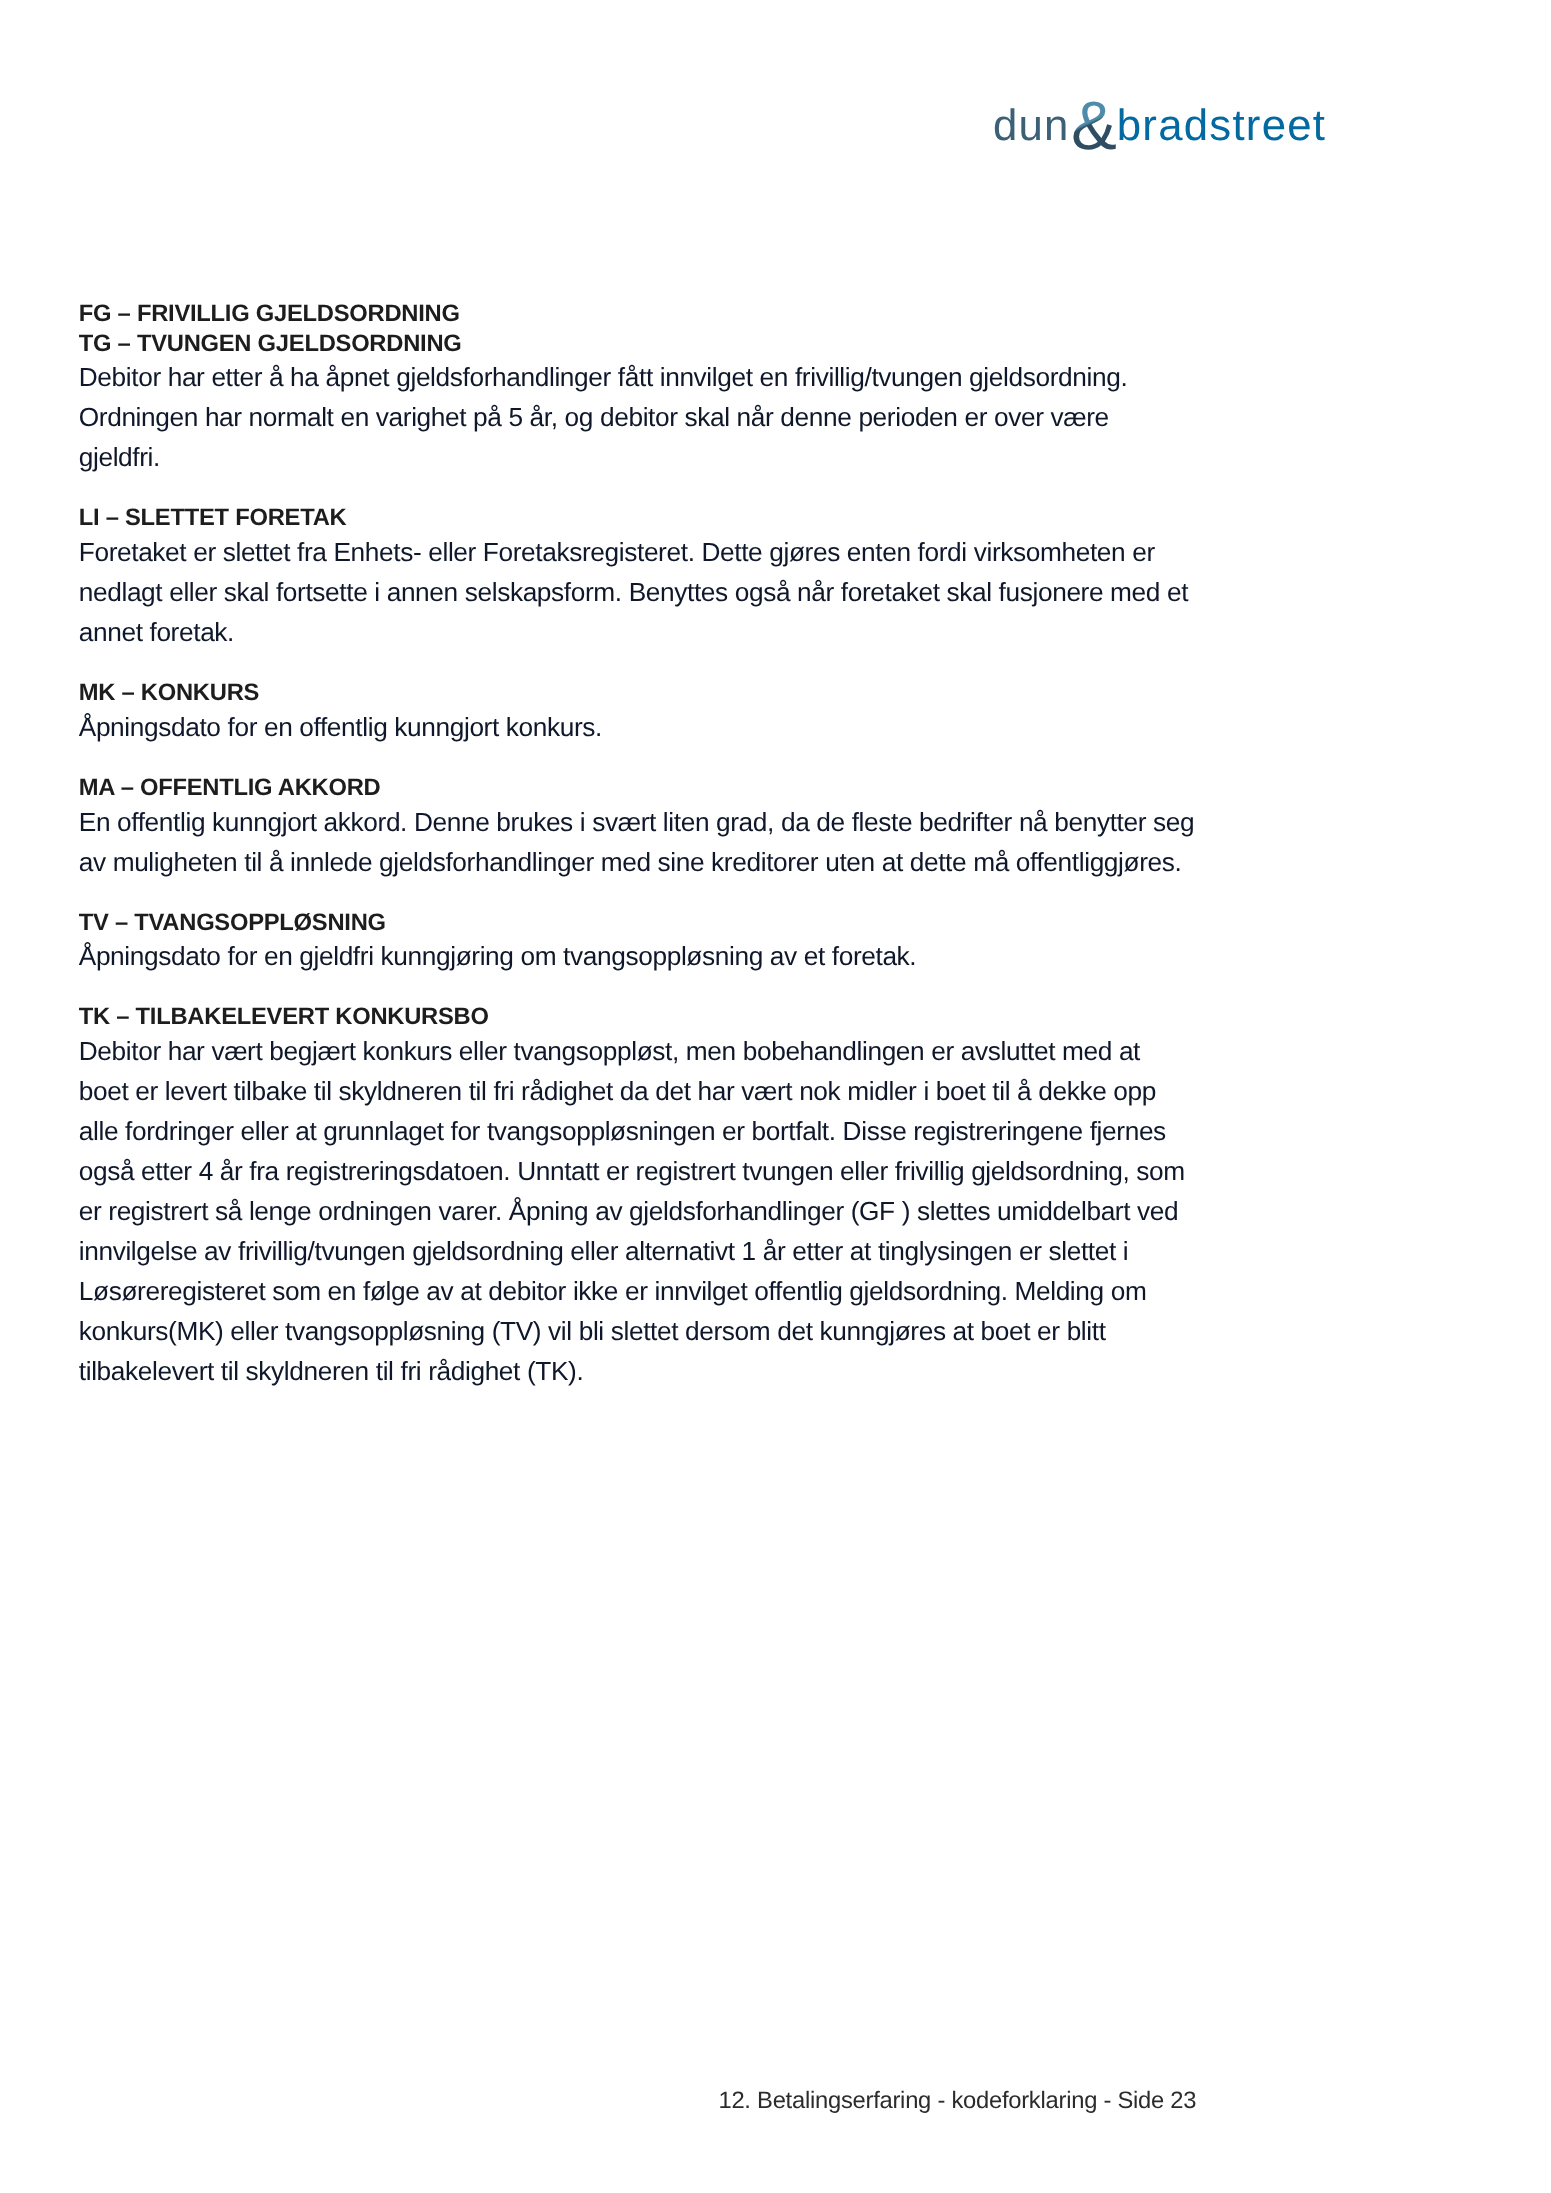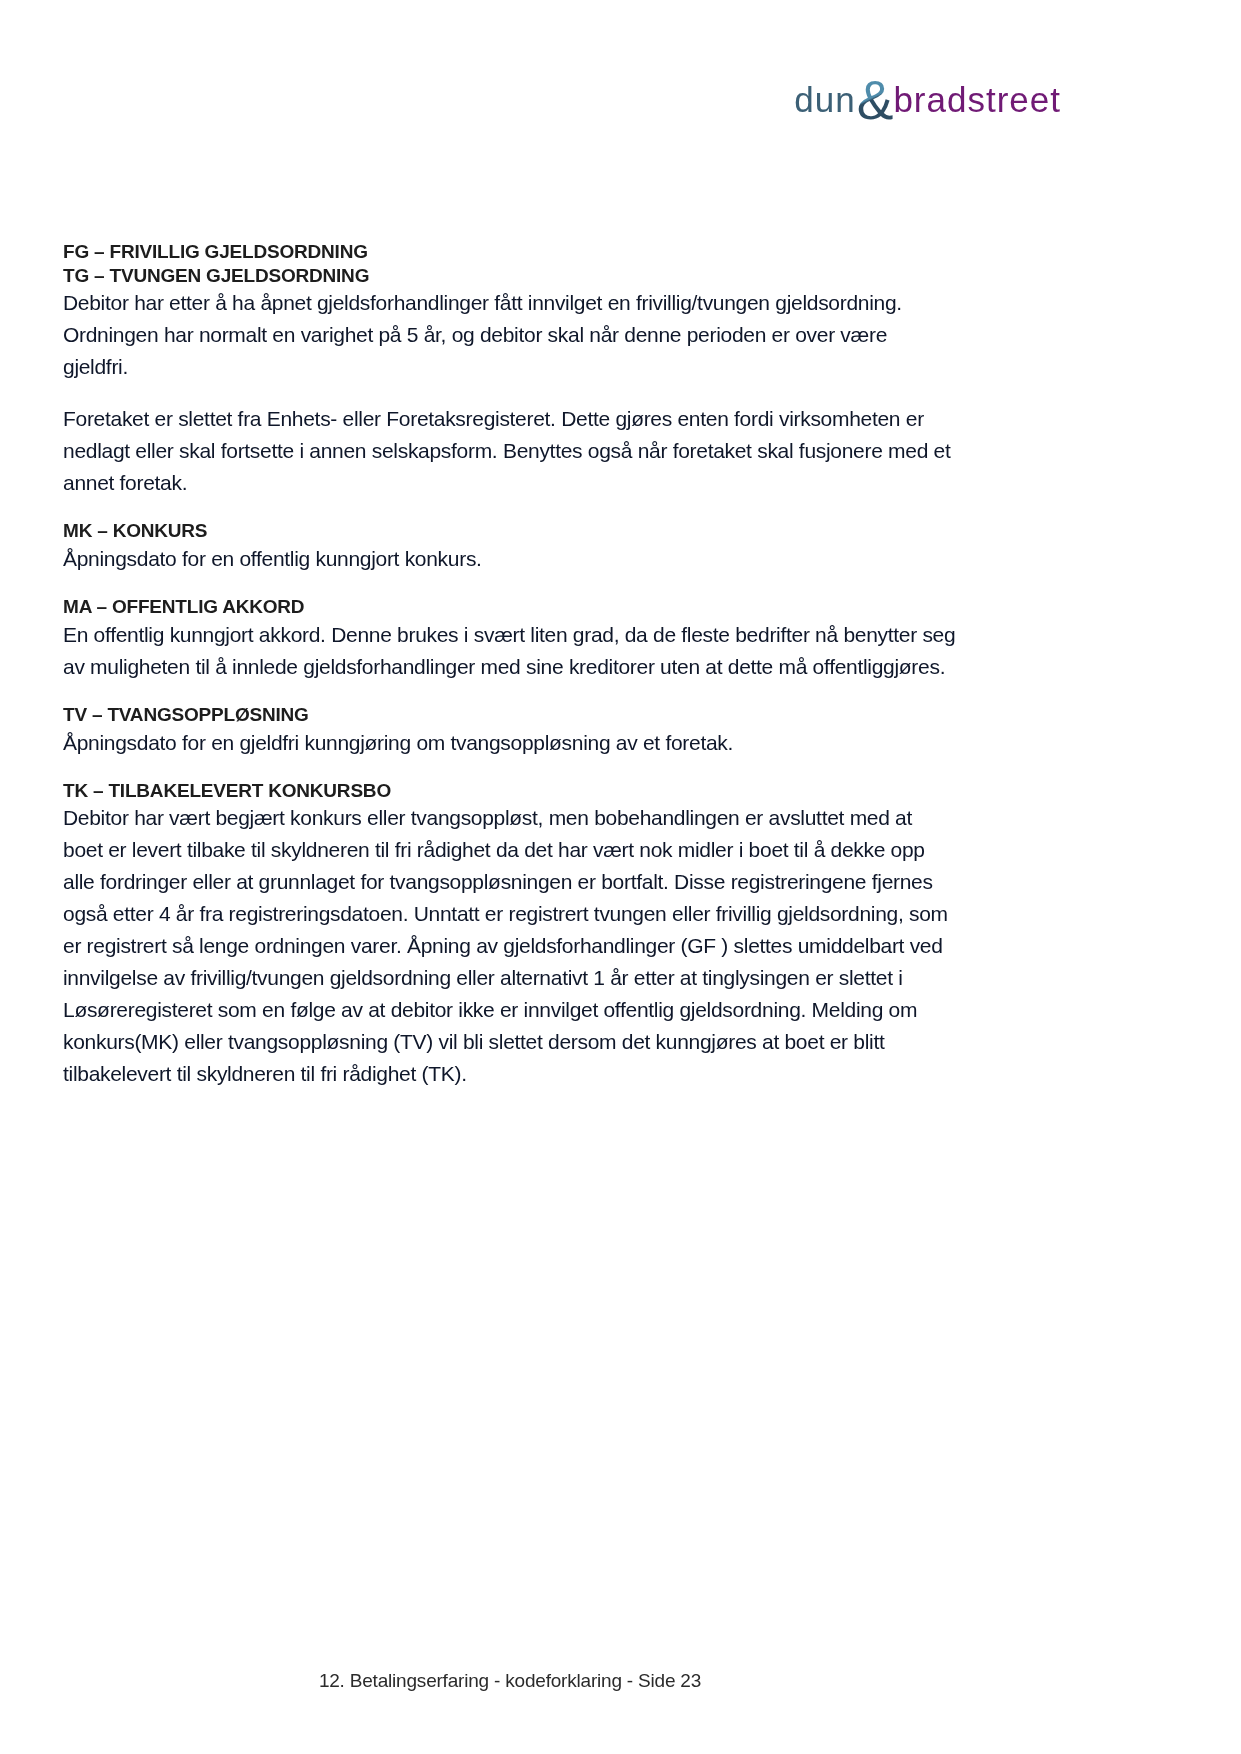--- a/index.html
+++ b/index.html
@@ -24,21 +24,21 @@
     align-items:baseline;
     white-space:nowrap;
     line-height:1;
   }
   .logo-word {
     font-size:35px;
     font-weight:400;
     letter-spacing:1px;
   }
   .logo-dun  { color:#3c6076; }
-  .logo-brad { color:#701a75; margin-left:2px; }
+  .logo-brad { color:#0369a1; margin-left:2px; }
   .logo-amp {
     font-size:55px;
     font-weight:400;
     position:relative;
     top:7px;
     margin:0 -2px 0 1px;
     color:#35607d;
     background:linear-gradient(155deg, #4f8cab 44%, #2e4d63 47%);
   }
   @supports ((-webkit-background-clip: text) or (background-clip: text)) {
@@ -73,21 +73,21 @@
     letter-spacing:-0.3px;
     line-height:32px;
   }
 
   
   .footer {
     position:absolute;
     left:63px;
     top:1670px;
     width:894px;
-    text-align:center;
+    text-align:right;
     font-size:19px;
     color:#2b2b2b;
     letter-spacing:-0.2px;
   }
 </style>
 </head>
 <body>
 
 <div class="page">
 
@@ -101,20 +101,21 @@
 
   <main class="content">
 
     <section class="code-section">
       <h2>FG – FRIVILLIG GJELDSORDNING</h2>
       <h2>TG – TVUNGEN GJELDSORDNING</h2>
       <p>Debitor har etter å ha åpnet gjeldsforhandlinger fått innvilget en frivillig/tvungen gjeldsordning. Ordningen har normalt en varighet på 5 år, og debitor skal når denne perioden er over være gjeldfri.</p>
     </section>
 
     <section class="code-section">
+      <h2>LI – SLETTET FORETAK</h2>
       <p>Foretaket er slettet fra Enhets- eller Foretaksregisteret. Dette gjøres enten fordi virksomheten er nedlagt eller skal fortsette i annen selskapsform. Benyttes også når foretaket skal fusjonere med et annet foretak.</p>
     </section>
 
     <section class="code-section">
       <h2>MK – KONKURS</h2>
       <p>Åpningsdato for en offentlig kunngjort konkurs.</p>
     </section>
 
     <section class="code-section">
       <h2>MA – OFFENTLIG AKKORD</h2>

